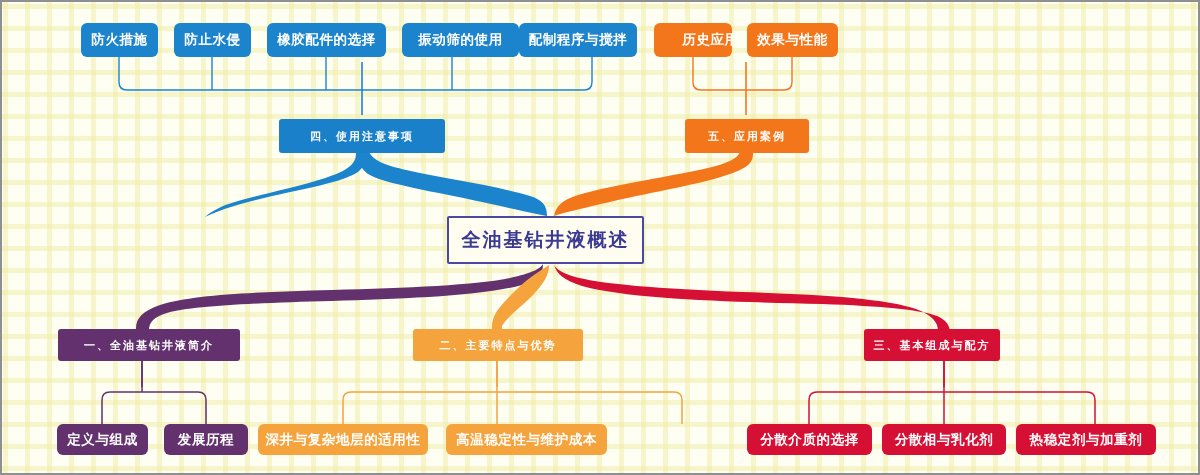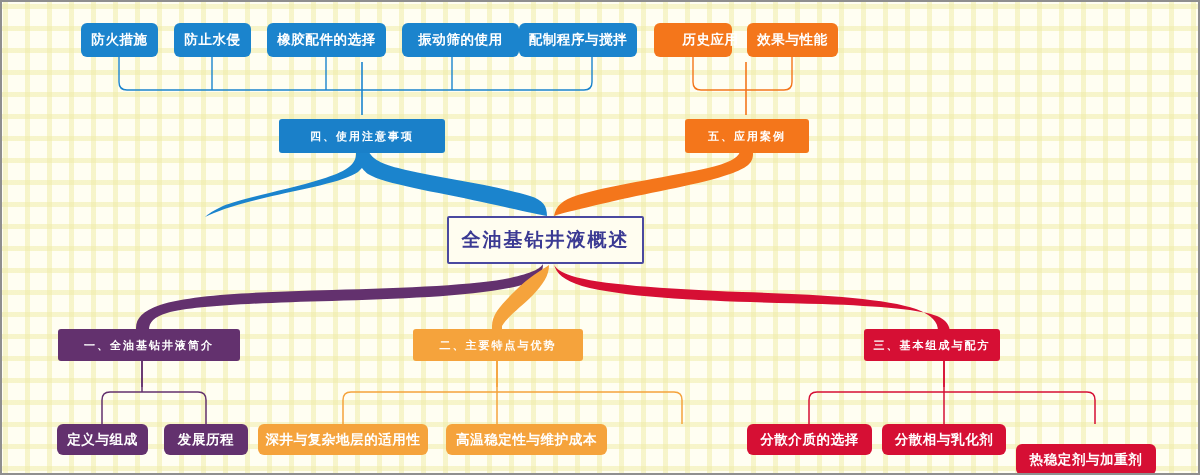--- a/index.html
+++ b/index.html
@@ -221,17 +221,17 @@
   <div class="node lvl1 c-crimson" style="left:862px; top:327px; width:136px; height:32px;">
     <span>三、基本组成与配方</span>
   </div>
 
   <div class="node leaf c-crimson" style="left:745px; top:422px; width:125px; height:31px;">
     <span>分散介质的选择</span>
   </div>
   <div class="node leaf c-crimson" style="left:880px; top:422px; width:124px; height:31px;">
     <span>分散相与乳化剂</span>
   </div>
-  <div class="node leaf c-crimson" style="left:1014px; top:442px; width:140px; height:31px;">
+  <div class="node leaf c-crimson" style="left:1014px; top:422px; width:140px; height:31px;">
     <span>热稳定剂与加重剂</span>
   </div>
 
 </div>
 
 </body></html>

